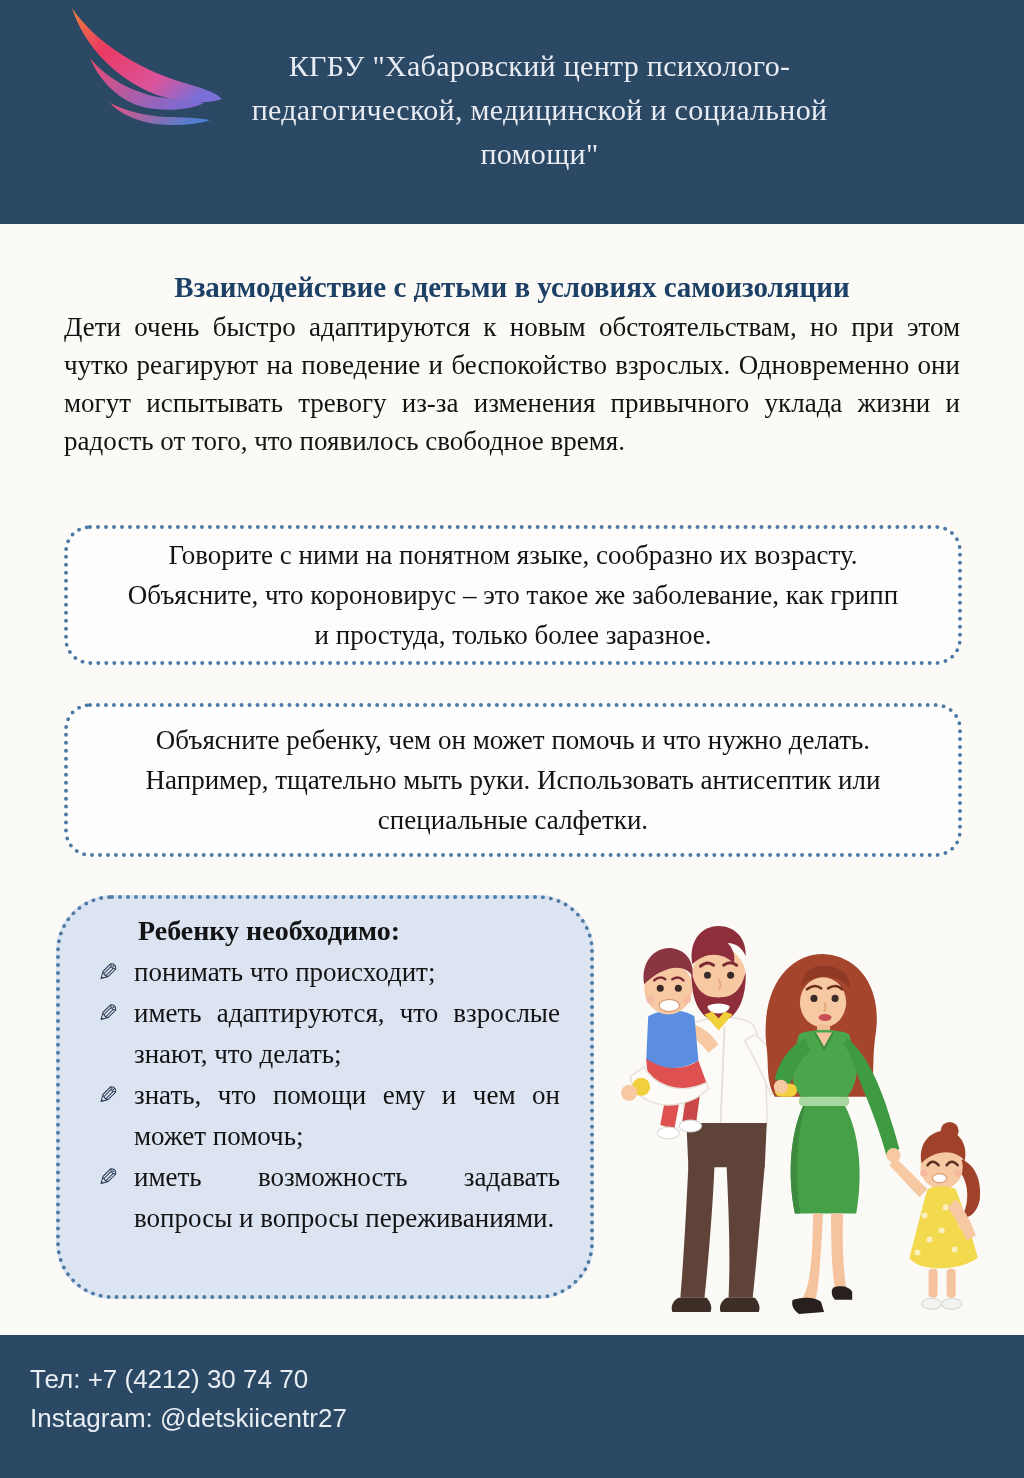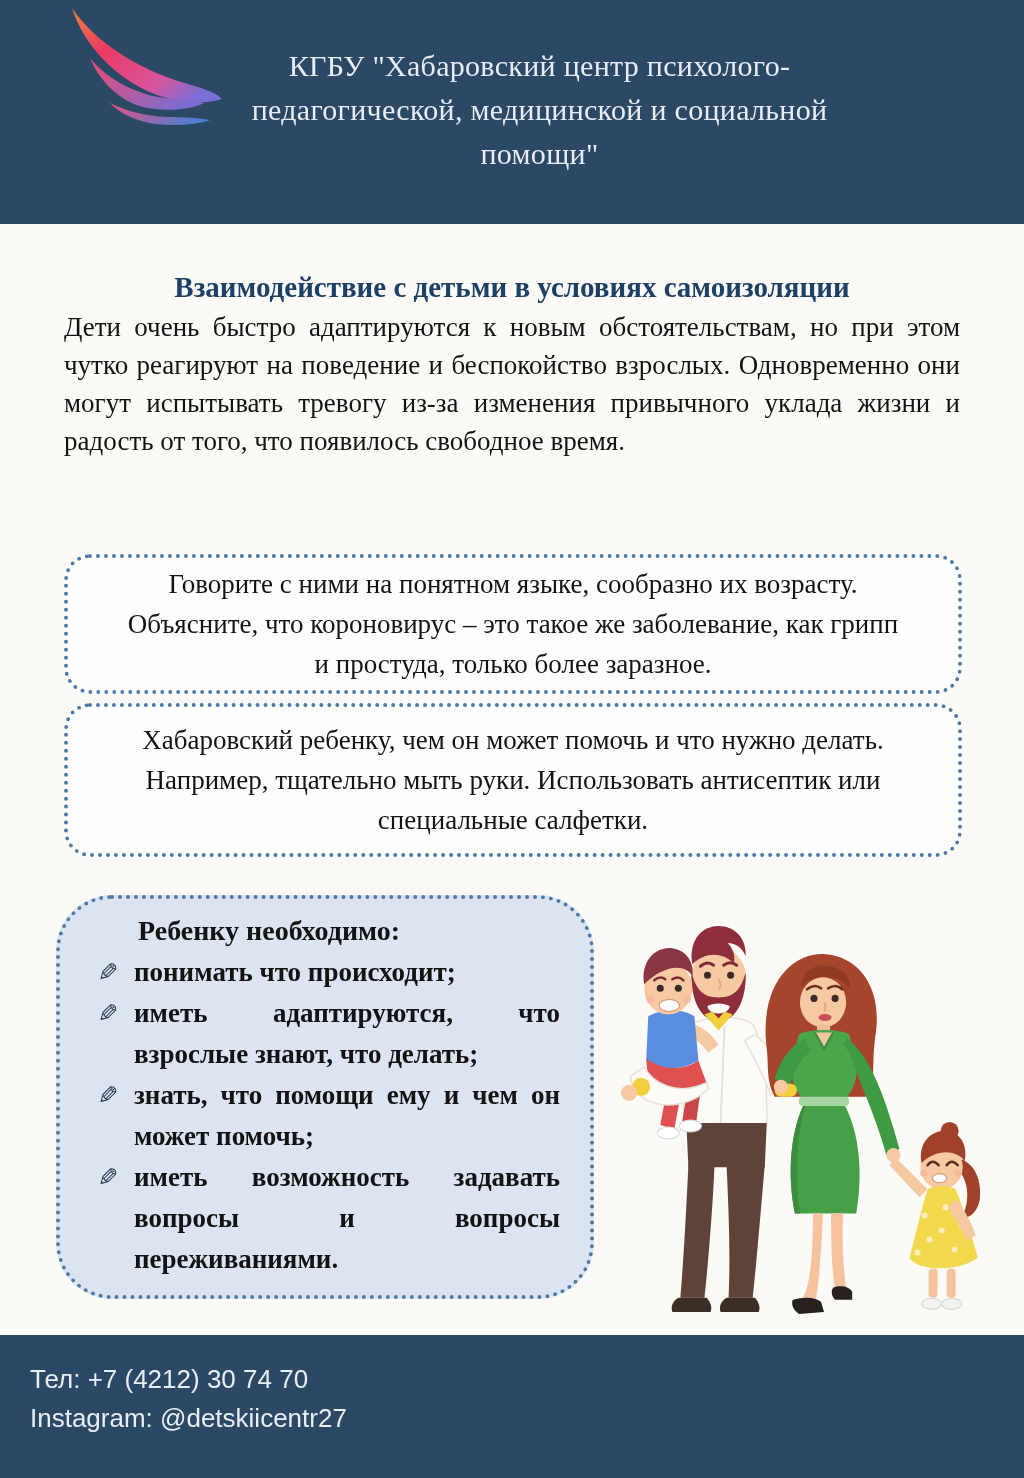--- a/index.html
+++ b/index.html
@@ -16,33 +16,33 @@
   .page-title{position:absolute;left:0;top:252px;width:1024px;text-align:center;
               font-size:29px;font-weight:bold;color:#1d4166;}
   .intro{position:absolute;left:64px;top:308px;width:896px;font-size:27px;line-height:38px;
          color:#131313;text-align:justify;text-align-last:left;margin:0;}
 
   
   .callout{position:absolute;left:64px;width:898px;border:4px dotted #4e7ba6;border-radius:26px;
            box-sizing:border-box;text-align:center;font-size:27px;line-height:40px;color:#131313;
            background:#fdfdfb;}
   .callout p{margin:0;}
-  .callout-1{top:554px;padding:6px 52px;}
+  .callout-1{top:525px;padding:6px 52px;}
   .callout-2{top:703px;padding:13px 52px;}
 
   
   .needs-box{position:absolute;left:56px;top:895px;width:538px;height:404px;background:#dce4f2;
              border:4px dotted #4e7ba6;border-radius:56px;box-sizing:border-box;
              padding:16px 30px 16px 34px;}
   .needs-title{font-size:28px;color:#131313;padding-left:44px;margin:0 0 5px 0;}
   .needs-list{list-style:none;margin:0;padding:0;}
   .needs-list li{display:flex;gap:12px;font-size:27px;line-height:41px;color:#131313;}
   .pencil{flex:none;width:28px;font-family:"DejaVu Sans",sans-serif;font-size:25px;
           color:#2c3c55;transform:scaleX(-1);text-align:center;}
-  .needs-text{flex:1;text-align:justify;text-align-last:left;font-weight:bold;}
+  .needs-text{flex:1;text-align:justify;text-align-last:left;}
 
   
   .family{position:absolute;left:608px;top:918px;width:416px;height:418px;}
 
   
   .footer{position:absolute;left:0;top:1335px;width:1024px;height:143px;background:#2b4865;
           box-sizing:border-box;padding:25px 0 3px 30px;
           font-family:"Liberation Sans",sans-serif;color:#e9eef3;font-size:26px;line-height:39px;}
   .footer div{white-space:nowrap;}
 </style>
@@ -83,21 +83,21 @@
   <main>
     <h1 class="page-title">Взаимодействие с детьми в условиях самоизоляции</h1>
 
     <p class="intro">Дети очень быстро адаптируются к новым обстоятельствам, но при этом чутко реагируют на поведение и беспокойство взрослых. Одновременно они могут испытывать тревогу из-за изменения привычного уклада жизни и радость от того, что появилось свободное время.</p>
 
     <div class="callout callout-1">
       <p>Говорите с ними на понятном языке, сообразно их возрасту. Объясните, что короновирус – это такое же заболевание, как грипп и простуда, только более заразное.</p>
     </div>
 
     <div class="callout callout-2">
-      <p>Хабаровский ребенку, чем он может помочь и что нужно делать. Например, тщательно мыть руки. Использовать антисептик или специальные салфетки.</p>
+      <p>Объясните ребенку, чем он может помочь и что нужно делать. Например, тщательно мыть руки. Использовать антисептик или специальные салфетки.</p>
     </div>
 
     <section class="needs-box">
       <h2 class="needs-title">Ребенку необходимо:</h2>
       <ul class="needs-list">
         <li>
           <span class="pencil">✎</span>
           <span class="needs-text">понимать что происходит;</span>
         </li>
         <li>

